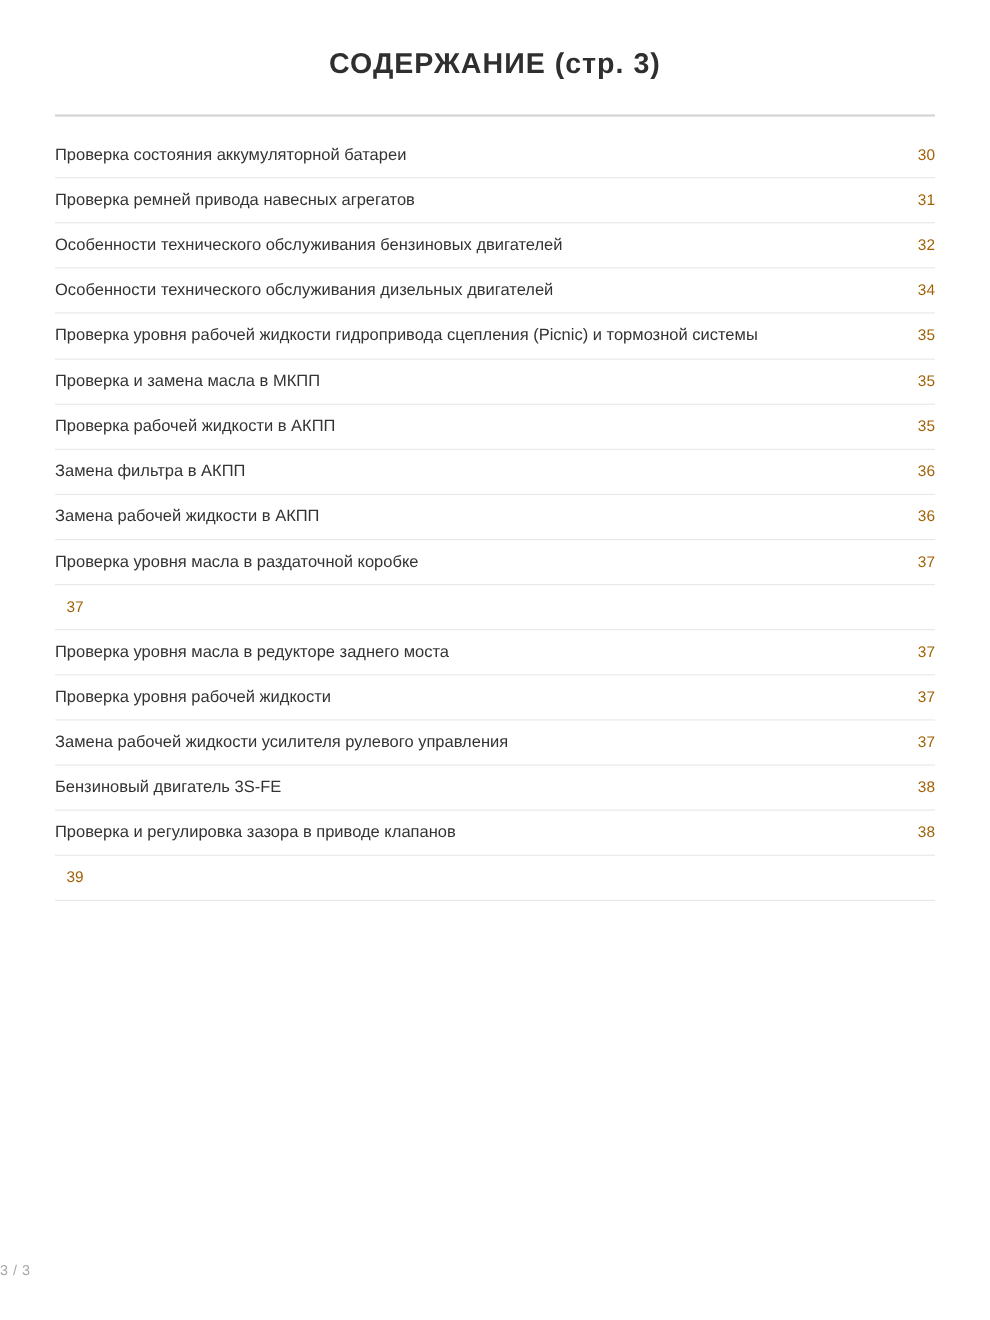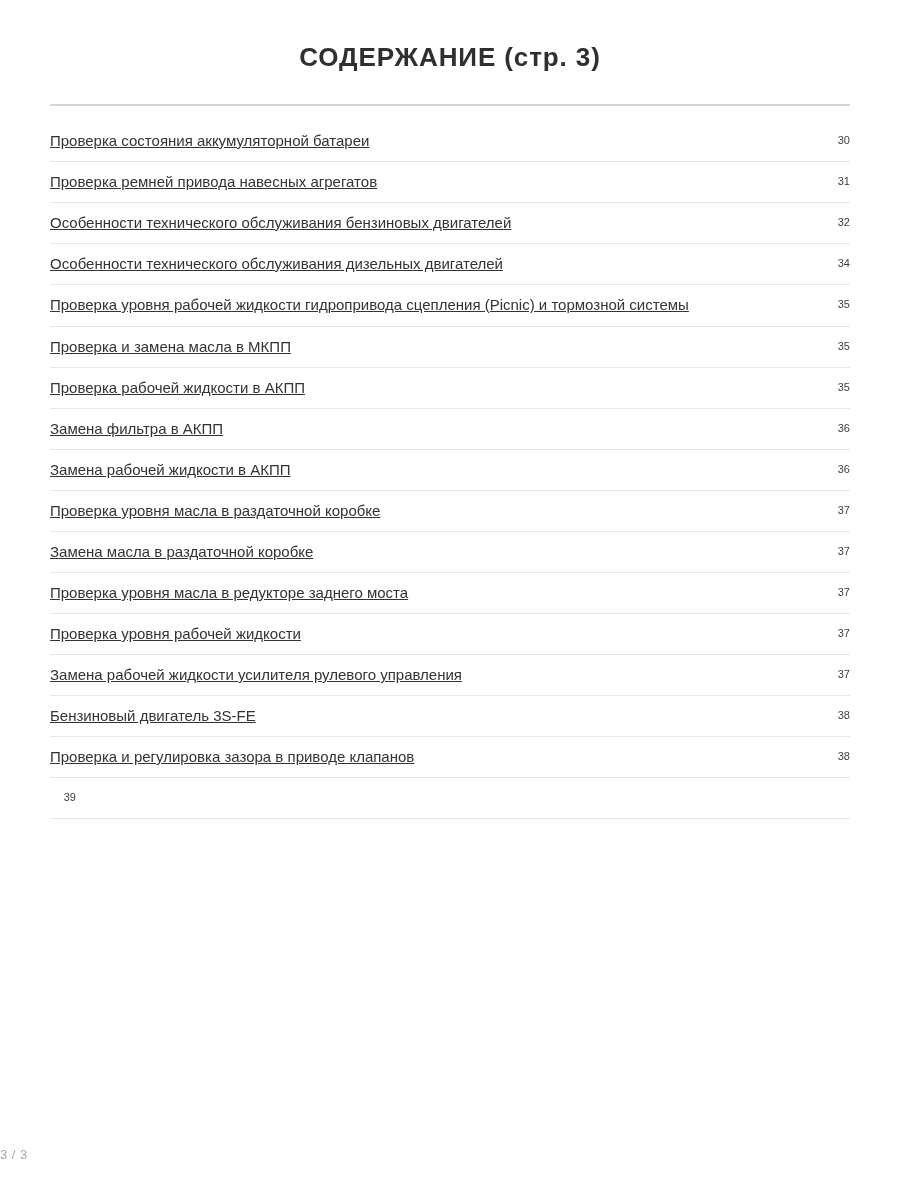--- a/index.html
+++ b/index.html
@@ -66,27 +66,26 @@
   }
 
   .toc-title {
     font-size: 15px;
     line-height: 25px;
     color: #333333;
     flex: 1 1 auto;
     padding-right: 24px;
     max-width: 700px;
     word-wrap: break-word;
-    text-decoration: underline;
   }
 
   .toc-page {
-    font-size: 11px;
+    font-size: 14px;
     line-height: 25px;
-    color: #404040;
+    color: #a16207;
     flex: 0 0 auto;
     text-align: right;
     min-width: 26px;
     white-space: nowrap;
   }
 
   .spacer {
     flex: 1 1 auto;
   }
 
@@ -141,21 +140,20 @@
       </div>
       <div class="toc-row">
         <div class="toc-title">Замена рабочей жидкости в АКПП</div>
         <div class="toc-page">36</div>
       </div>
       <div class="toc-row">
         <div class="toc-title">Проверка уровня масла в раздаточной коробке</div>
         <div class="toc-page">37</div>
       </div>
       <div class="toc-row">
-        <div class="toc-title">Замена масла в раздаточной коробке</div>
         <div class="toc-page">37</div>
       </div>
       <div class="toc-row">
         <div class="toc-title">Проверка уровня масла в редукторе заднего моста</div>
         <div class="toc-page">37</div>
       </div>
       <div class="toc-row">
         <div class="toc-title">Проверка уровня рабочей жидкости</div>
         <div class="toc-page">37</div>
       </div>

